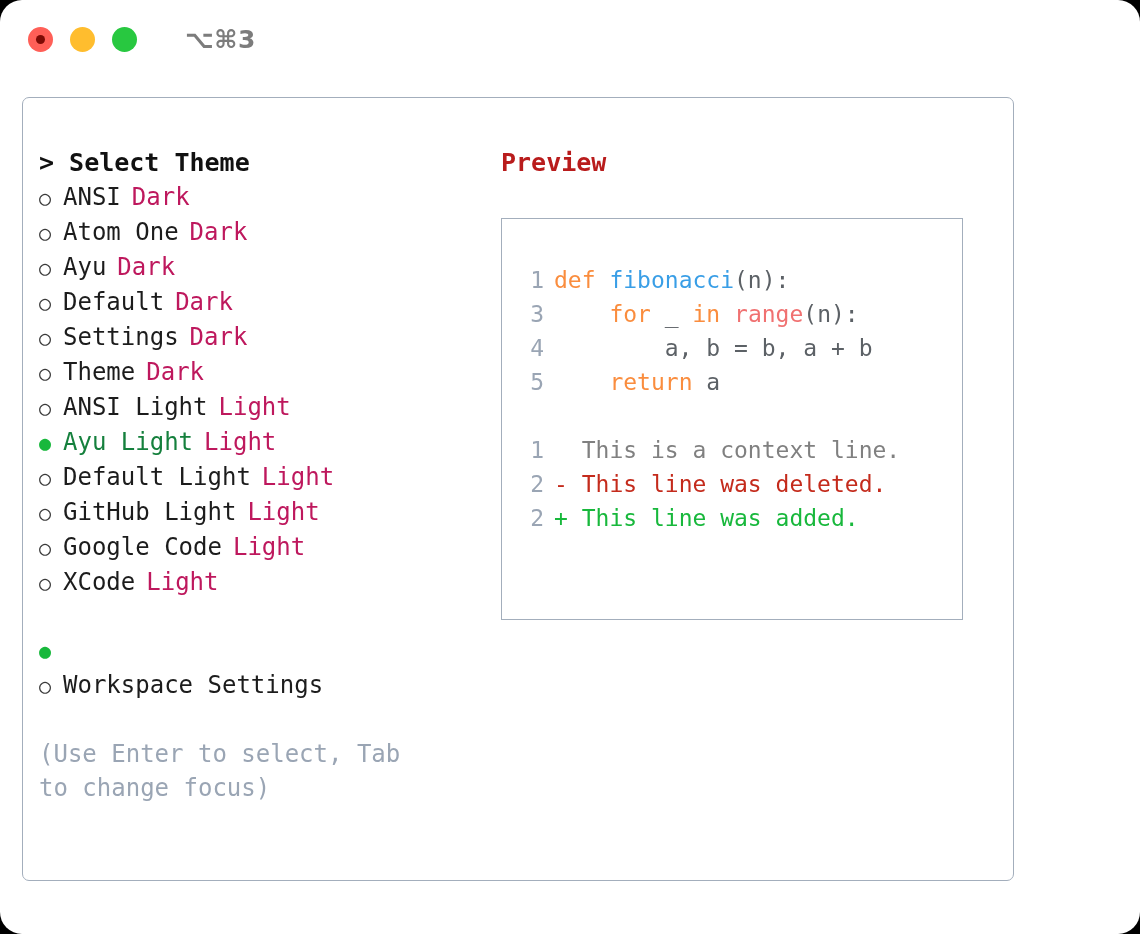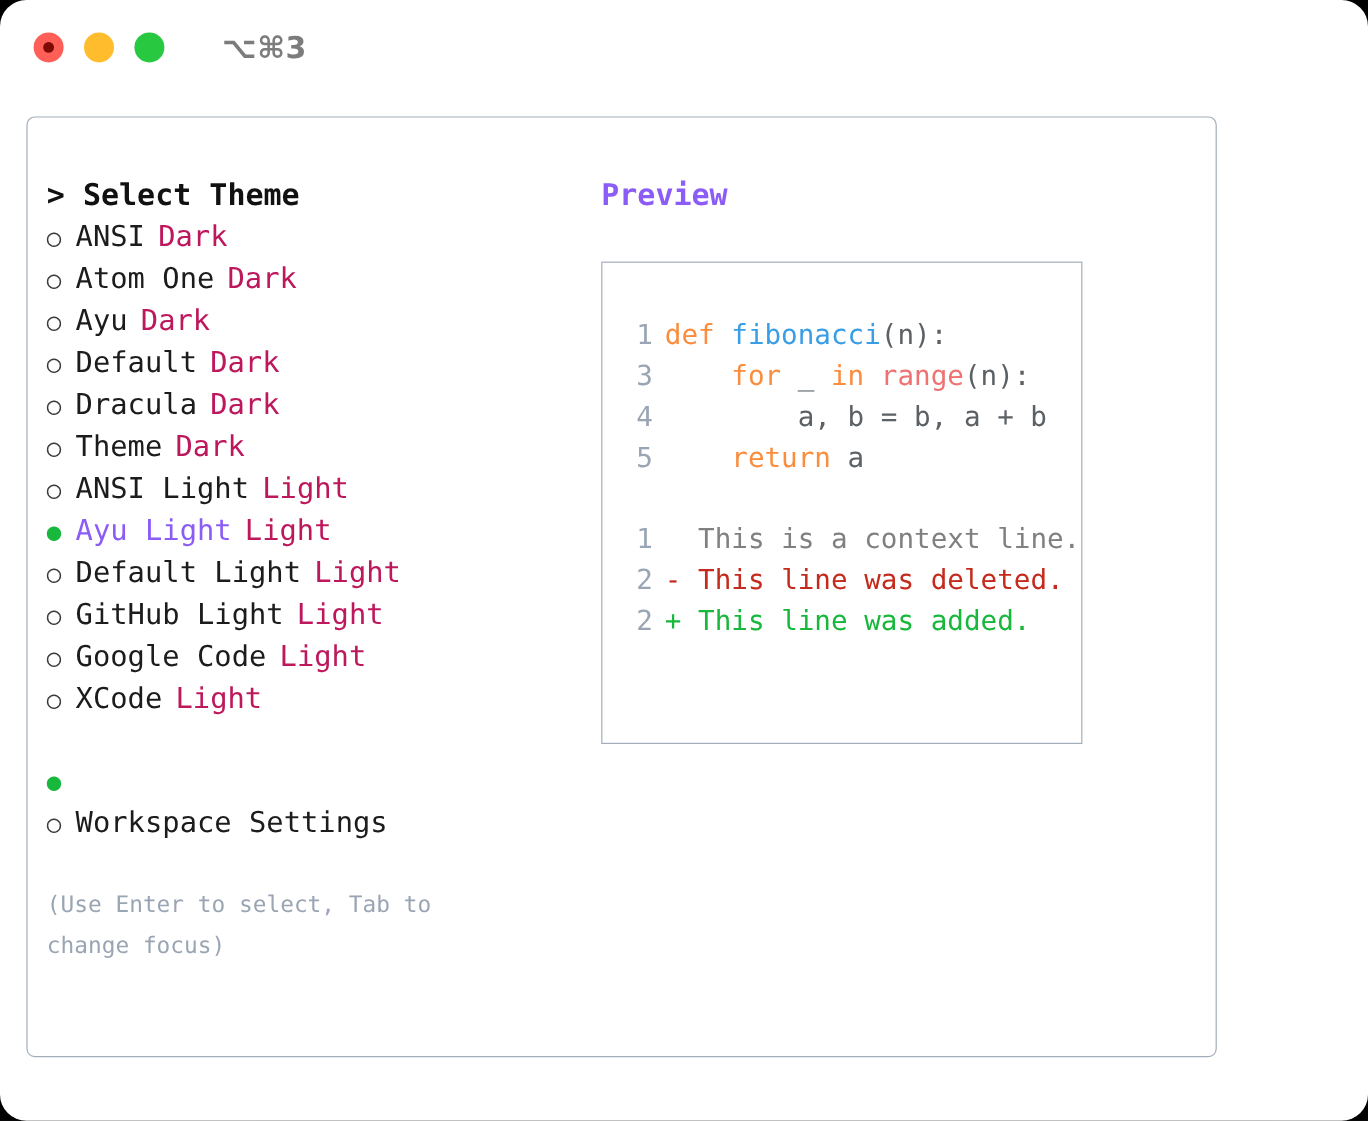--- a/index.html
+++ b/index.html
@@ -114,60 +114,60 @@
   .bullet {
     display: inline-block;
     width: 24px;
     flex: 0 0 24px;
     font-size: 20px;
     line-height: 34px;
   }
   .bullet.on  { color: #18b83c; }
   .bullet.off { color: #3a3a3a; }
   .opt-label     { color: #1c1c1c; }
-  .opt-label.sel { color: #8b5cf6; }
+  .opt-label.sel { color: #15803d; }
   .opt-tag {
     color: #be185d;
     padding-left: 11px;
   }
 
   .gap-block { height: 34px; }
 
   .plain-head {
     font-size: 24px;
     color: #1c1c1c;
     line-height: 34px;
     padding-left: 24px;
     white-space: pre;
   }
 
   .hint {
     margin-top: 34px;
     color: #9aa5b4;
-    font-size: 19px;
+    font-size: 24px;
     line-height: 34px;
     width: 400px;
   }
 
   
   .right-col {
     position: absolute;
     left: 478px;
     top: 48px;
     width: 490px;
   }
   .preview-head {
     font-size: 25px;
     font-weight: bold;
-    color: #8b5cf6;
+    color: #b91c1c;
     line-height: 34px;
   }
   .preview-box {
     margin-top: 38px;
-    width: 401px;
+    width: 462px;
     height: 402px;
     border: 1.5px solid #a3aebc;
     box-sizing: border-box;
     padding: 44px 0 0 18px;
     background: #ffffff;
   }
 
   .code-line {
     font-size: 23px;
     line-height: 34px;
@@ -211,21 +211,21 @@
 
       <div class="left-col">
 
         <div class="section-head"><span class="caret">&gt; </span><span>Select Theme</span></div>
 
         <div id="theme-list">
             <div class="opt-row"><span class="bullet off">○</span><span class="opt-label">ANSI</span><span class="opt-tag">Dark</span></div>
             <div class="opt-row"><span class="bullet off">○</span><span class="opt-label">Atom One</span><span class="opt-tag">Dark</span></div>
             <div class="opt-row"><span class="bullet off">○</span><span class="opt-label">Ayu</span><span class="opt-tag">Dark</span></div>
             <div class="opt-row"><span class="bullet off">○</span><span class="opt-label">Default</span><span class="opt-tag">Dark</span></div>
-            <div class="opt-row"><span class="bullet off">○</span><span class="opt-label">Dracula</span><span class="opt-tag">Dark</span></div>
+            <div class="opt-row"><span class="bullet off">○</span><span class="opt-label">Settings</span><span class="opt-tag">Dark</span></div>
             <div class="opt-row"><span class="bullet off">○</span><span class="opt-label">Theme</span><span class="opt-tag">Dark</span></div>
             <div class="opt-row"><span class="bullet off">○</span><span class="opt-label">ANSI Light</span><span class="opt-tag">Light</span></div>
             <div class="opt-row"><span class="bullet on">●</span><span class="opt-label sel">Ayu Light</span><span class="opt-tag">Light</span></div>
             <div class="opt-row"><span class="bullet off">○</span><span class="opt-label">Default Light</span><span class="opt-tag">Light</span></div>
             <div class="opt-row"><span class="bullet off">○</span><span class="opt-label">GitHub Light</span><span class="opt-tag">Light</span></div>
             <div class="opt-row"><span class="bullet off">○</span><span class="opt-label">Google Code</span><span class="opt-tag">Light</span></div>
             <div class="opt-row"><span class="bullet off">○</span><span class="opt-label">XCode</span><span class="opt-tag">Light</span></div>
           </div>
 
         <div class="gap-block"></div>

